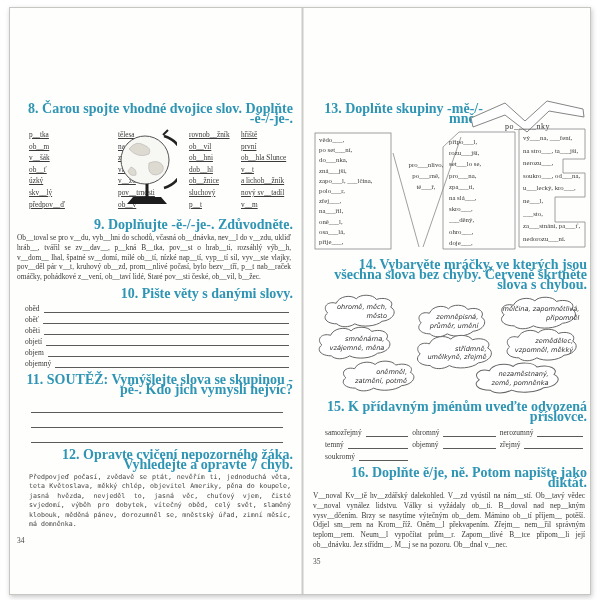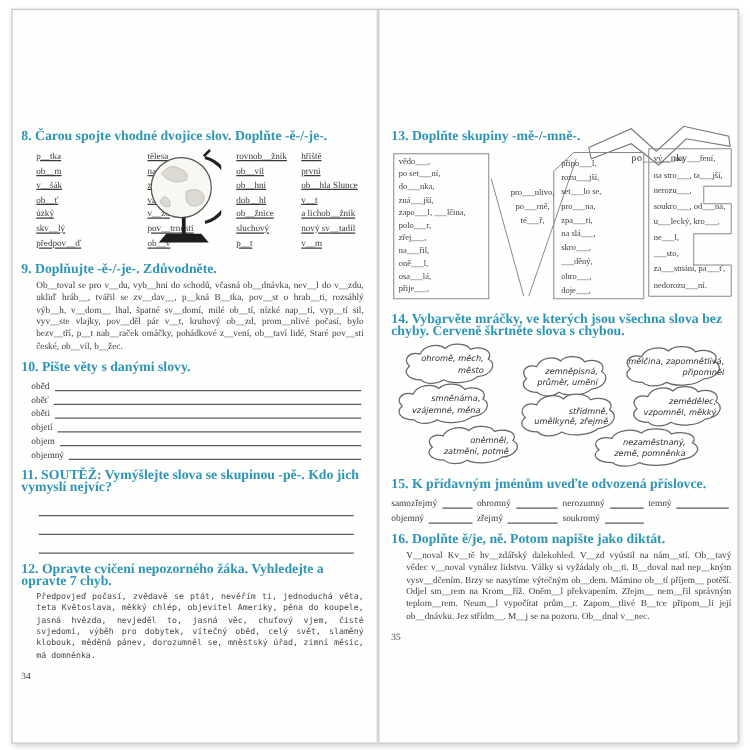--- a/index.html
+++ b/index.html
@@ -15,33 +15,34 @@
   }
   .gutter {
     position:absolute; left:291px; top:0; width:3px; height:100%;
     background:linear-gradient(to right,#efefec,#cccccb,#efefec);
   }
   .page { position:absolute; top:96px; }
   .pageL { left:7px;  width:276px; }
   .pageR { left:303px; width:274px; }
 
   .hd {
-    font-size:11px; font-weight:bold; color:#2f95b4; line-height:10px;
+    font-size:14px; font-weight:bold; color:#2f95b4; line-height:10px;
     margin:0 0 3px 0;
+    text-align:right;
   }
   section { display:block; margin:0 0 7px 0; position:relative; }
 
   
   .ex8cols { position:relative; height:86px; font-size:7.3px; }
   .col { position:absolute; top:2px; line-height:11.6px; white-space:nowrap; }
   .col span { display:block;text-decoration:underline; }
   .c1 { left:12px; } .c2 { left:60px;margin-left:41px; } .c3 { left:172px; } .c4 { left:224px; }
   .globe { position:absolute; left:102px; top:0px; }
 
-  .para { font-size:7.4px; line-height:9.8px; text-align:justify; margin:1px 2px 0 12px; }
+  .para { font-size:7.4px; line-height:9.8px; text-align:justify; margin:1px 2px 0 0; }
   .mono {
     font-family:"DejaVu Sans Mono", monospace; font-size:6.6px; line-height:9.4px;
     color:#474747; text-align:justify; margin:1px 2px 0 12px;
   }
 
   .wrow { display:flex; align-items:flex-end; height:11px; font-size:7.5px; margin-left:8px; }
   .wrow .lbl { flex:0 0 auto; }
   .wrow .ln  { flex:1 1 auto; border-bottom:0.8px solid #5a5a5a; height:8px; margin:0 4px; }
 
   .blank11 { height:14px; border-bottom:1px solid #5a5a5a; margin:0 10px 0 14px; }
@@ -65,21 +66,21 @@
   .cloudwrap { position:relative; height:102px; margin-top:3px; }
   .cloud { position:absolute; }
   .cloud svg { position:absolute; left:0; top:0; width:100%; height:100%; }
   .cloud .ctxt {
     position:absolute; left:6%; top:18%; width:88%; height:70%;
     display:flex; align-items:center; justify-content:center; text-align:right;
     font-family:"DejaVu Sans", sans-serif; font-style:italic;
     font-size:6.6px; line-height:8.6px; white-space:pre-line; color:#2e2e2e;
   }
 
-  .ex15grid { display:grid; grid-template-columns:1fr 1fr 1fr 1fr; margin-left:0; }
+  .ex15grid { display:grid; grid-template-columns:1fr 1fr 1fr; margin-left:12px; }
   .ex15grid .wrow { margin-left:0; height:12px; }
 </style>
 </head>
 <body>
 
 <div class="spread">
   <div class="gutter"></div>
 
   <div class="page pageL">
 

